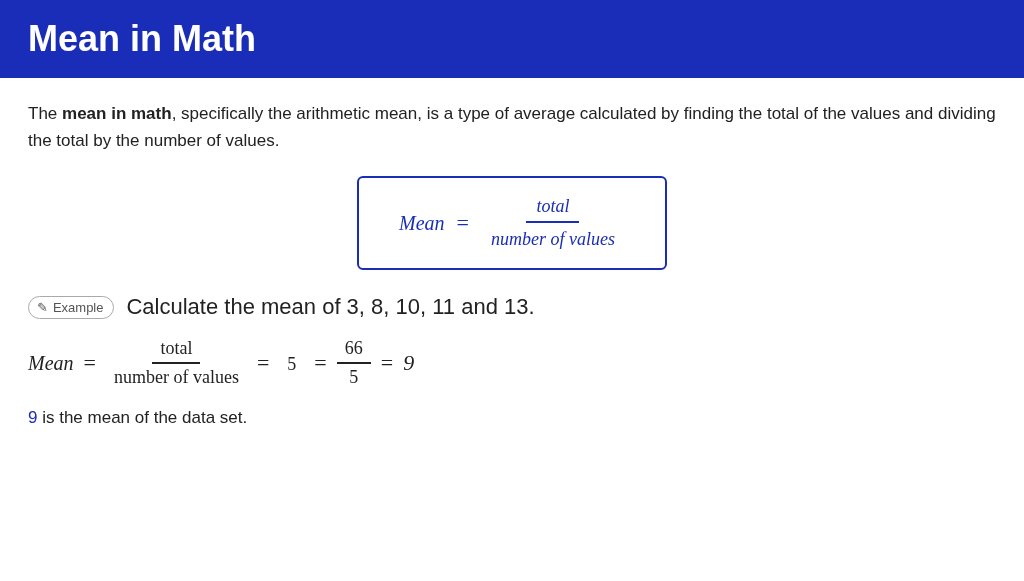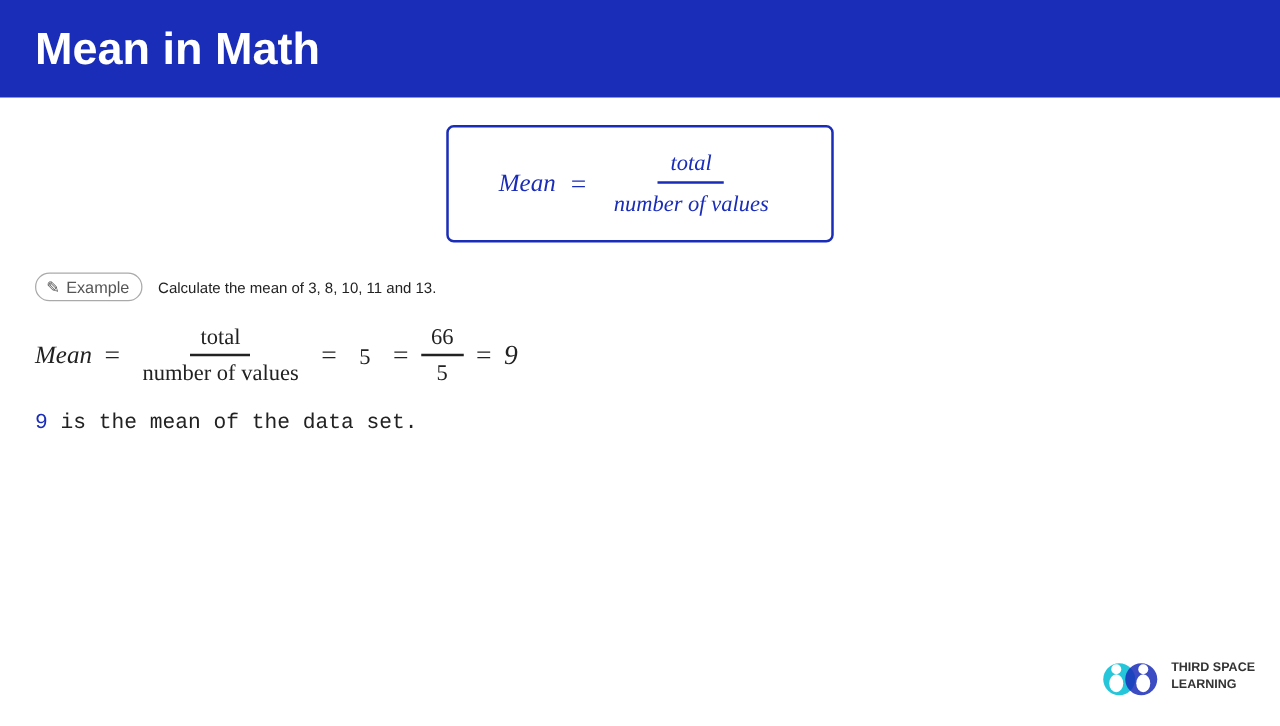--- a/index.html
+++ b/index.html
@@ -122,21 +122,21 @@
       font-family: Arial, sans-serif;
       white-space: nowrap;
     }
 
     .pencil-icon {
       font-size: 13px;
       color: #555555;
     }
 
     .example-question {
-      font-size: 12px;
+      font-size: 22px;
       color: #222222;
       font-family: Arial, sans-serif;
     }
 
     .calculation-row {
       display: flex;
       align-items: center;
       gap: 10px;
       margin-bottom: 20px;
       flex-wrap: nowrap;
@@ -178,21 +178,21 @@
       color: #222222;
       text-align: center;
       padding-top: 3px;
       padding-left: 8px;
       padding-right: 8px;
     }
 
     .result-text {
       font-size: 17px;
       color: #222222;
-      font-family: Liberation Mono, monospace;
+      font-family: Liberation Sans, sans-serif;
     }
 
     .result-text span.blue {
       color: #1a2db8;
       font-weight: normal;
     }
 
     .tsl-logo {
       display: flex;
       align-items: center;
@@ -227,20 +227,21 @@
 <body>
 
 <div class="page-wrapper">
 
   <div class="header">
     <h1 class="header-title">Mean in Math</h1>
   </div>
 
   <div class="main-content">
 
+    <p class="intro-text">The <strong>mean in math</strong><span>, specifically the arithmetic mean, is a type of average calculated by finding the total of the values and dividing the total by the number of values.</span></p>
 
     <div class="formula-box-container">
       <div class="formula-box">
         <span class="formula-text">Mean</span>
         <span class="formula-equals">=</span>
         <div class="formula-fraction">
           <div class="formula-numerator">total</div>
           <div class="formula-denominator">number of values</div>
         </div>
       </div>
@@ -273,32 +274,14 @@
       <span class="calc-equals">=</span>
       <span class="calc-label" style="font-size:22px;">9</span>
     </div>
 
     <div class="result-text">
       <span class="blue" style="color:#1a2db8; font-size:17px;">9</span><span> is the mean of the data set.</span>
     </div>
 
   </div>
 
-  <div class="tsl-logo">
-
-    <svg class="tsl-icon" viewBox="0 0 60 50" xmlns="http://www.w3.org/2000/svg">
-
-      <circle cx="18" cy="28" r="16" fill="#00bcd4" opacity="0.85"></circle>
-      <circle cx="40" cy="28" r="16" fill="#1a2db8" opacity="0.85"></circle>
-
-      <circle cx="15" cy="18" r="5" fill="white"></circle>
-      <ellipse cx="15" cy="32" rx="7" ry="9" fill="white"></ellipse>
-
-      <circle cx="42" cy="18" r="5" fill="white"></circle>
-      <ellipse cx="42" cy="32" rx="7" ry="9" fill="white"></ellipse>
-    </svg>
-    <div class="tsl-text">
-      <div>THIRD SPACE</div>
-      <div>LEARNING</div>
-    </div>
-  </div>
 
 </div>
 
 </body></html>

